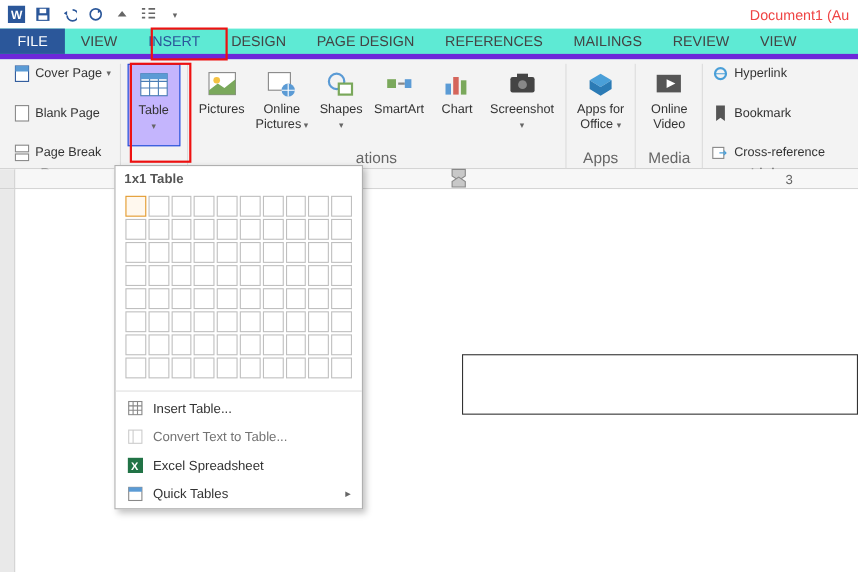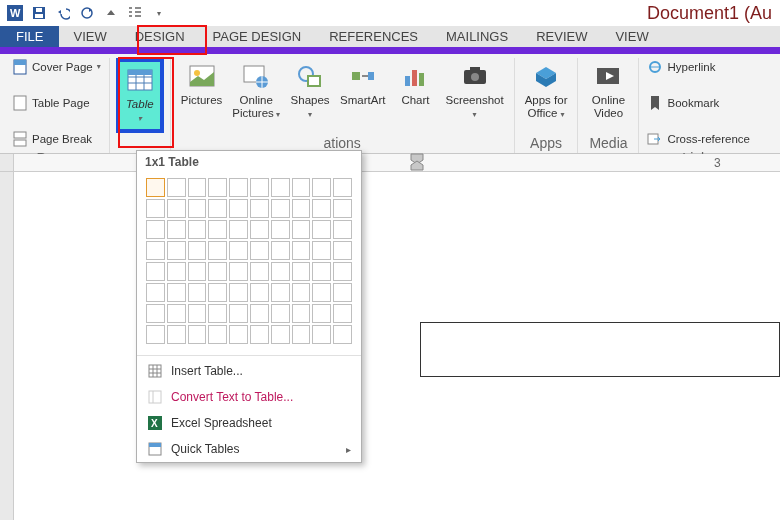--- a/index.html
+++ b/index.html
@@ -1,23 +1,23 @@
 <!DOCTYPE html>
 <html><head>
 <meta charset="utf-8">
 <style>
 * { box-sizing: border-box; margin: 0; padding: 0; font-family: "Segoe UI", Tahoma, sans-serif; }
 body { width: 780px; height: 520px; background: #fff; overflow: hidden; position: relative; font-size: 12px; color: #333; }
 
 .titlebar { height: 26px; background: #fff; display: flex; align-items: center; padding: 0 4px; }
 .tb-left { display: flex; align-items: center; gap: 2px; }
 .tb-btn { width: 22px; height: 22px; display: flex; align-items: center; justify-content: center; cursor: default; }
-.tb-title { margin-left: auto; margin-right: 4px; color: #7f1d1d; font-size: 18px; }
-
-.ribbon-tabs { height: 28px; display: flex; align-items: stretch; background: #e5e5e5; border-bottom: 7px solid #6d28d9; }
+.tb-title { margin-left: auto; margin-right: 4px; color: #ef4444; font-size: 13px; }
+
+.ribbon-tabs { height: 28px; display: flex; align-items: stretch; background: #5eead4; border-bottom: 5px solid #6d28d9; }
 .file-tab { background: #2b579a; color: #fff; padding: 0 16px; display: flex; align-items: center; font-size: 13px; }
 .rtab { padding: 0 14px; display: flex; align-items: center; font-size: 13px; color: #444; position: relative; }
 .rtab.active { color: #2b579a; }
 .highlight-tab { position: absolute; border: 2px solid #e11; pointer-events: none; }
 
 .ribbon { background: #f3f3f3; border-bottom: 1px solid #c7c7c7; height: 100px; display: flex; padding: 4px 4px 0 4px; font-size: 11.5px; }
 .rgroup { border-right: 1px solid #dcdcdc; padding: 0 6px; display: flex; flex-direction: column; }
 .rgroup-body { flex: 1; display: flex; gap: 2px; }
 .rgroup-label { text-align: center; color: #666; font-size: 14px; padding: 2px 0; }
 .rvbtn { display: flex; flex-direction: column; align-items: center; justify-content: flex-start; padding: 2px 4px; min-width: 48px; cursor: default; }
@@ -31,29 +31,29 @@
 .highlight-btn { position: absolute; border: 2px solid #e11; pointer-events: none; }
 
 .ruler { position: absolute; left: 0; right: 0; top: 154px; height: 18px; background: #fff; border-bottom: 1px solid #ccc; display:flex; }
 .ruler-left { width: 14px; background:#e9e9e9; border-right:1px solid #ccc;}
 .ruler-track { flex:1; position:relative; background:#f7f7f7;}
 .vruler { position:absolute; left:0; top:172px; bottom:0; width:14px; background:#e9e9e9; border-right:1px solid #ccc;}
 
 .doc-area { position:absolute; left:14px; top:172px; right:0; bottom:0; background:#fff; }
 .page-shape { position:absolute; left:406px; top:150px; width:360px; height:55px; border:1.5px solid #333; background:#fff;}
 
-.table-menu { position:absolute; left:136px; top:150px; width:226px; background:#fff; border:1px solid #b0b0b0; box-shadow:3px 3px 6px rgba(0,0,0,.25); }
+.table-menu { position:absolute; left:104px; top:150px; width:226px; background:#fff; border:1px solid #b0b0b0; box-shadow:3px 3px 6px rgba(0,0,0,.25); }
 .tm-header { padding:4px 8px; color:#555; font-weight:600; font-size:12px;}
 .tm-grid { padding:4px 8px 8px 8px; }
 .tm-grid-row { display:flex; }
 .tm-cell { width:19px; height:19px; border:1px solid #bfbfbf; margin:1px; background:#fff;}
 .tm-cell.sel { border-color:#e39a2e; background:#fff8ee;}
 .tm-sep { height:1px; background:#e0e0e0; margin:2px 0;}
 .tm-item { display:flex; align-items:center; gap:8px; padding:5px 10px; }
-.tm-item.disabled { color:#be185d; }
+.tm-item.disabled { color:#737373; }
 .tm-item .ico { width:16px; height:16px; display:flex; align-items:center; justify-content:center;}
 .tm-item .arrow { margin-left:auto; font-size:10px; color:#666;}
 </style>
 </head>
 <body>
 
 <div class="titlebar">
   <div class="tb-left">
     <div class="tb-btn">
         <svg width="16" height="16">
@@ -93,20 +93,21 @@
     <div class="tb-btn">
         <span style="font-size:8px;color:#666">▾</span>
       </div>
   </div>
   <div class="tb-title">Document1 (Au</div>
 </div>
 
 <div class="ribbon-tabs">
   <div class="file-tab">FILE</div>
   <div class="rtab">VIEW</div>
+  <div class="rtab active">INSERT</div>
   <div class="rtab">DESIGN</div>
   <div class="rtab">PAGE DESIGN</div>
   <div class="rtab">REFERENCES</div>
   <div class="rtab">MAILINGS</div>
   <div class="rtab">REVIEW</div>
   <div class="rtab">VIEW</div>
 </div>
 <div class="highlight-tab" style="left:137px;top:25px;width:70px;height:30px;"></div>
 
 <div class="ribbon">
@@ -122,39 +123,39 @@
             </span>
             <span>Cover Page</span>
             <span class="drop-arrow">▾</span>
           </div>
         <div class="small-item">
             <span class="ico">
               <svg width="14" height="16">
                 <rect x="1" y="1" width="12" height="14" fill="#fff" stroke="#888"></rect>
               </svg>
             </span>
-            <span>Table Page</span>
+            <span>Blank Page</span>
           </div>
         <div class="small-item">
             <span class="ico">
               <svg width="14" height="16">
                 <rect x="1" y="1" width="12" height="6" fill="#fff" stroke="#888"></rect>
                 <rect x="1" y="9" width="12" height="6" fill="#fff" stroke="#888"></rect>
               </svg>
             </span>
             <span>Page Break</span>
           </div>
       </div>
     </div>
     <div class="rgroup-label">Pages</div>
   </div>
 
   <div class="rgroup">
     <div class="rgroup-body">
-      <div class="rvbtn" style="background:#5eead4;border:4px solid #1d4ed8;font-style:italic;">
+      <div class="rvbtn" style="background:#c4b5fd;border:1px solid #1d4ed8;">
         <span class="ico">
             <svg width="28" height="28">
               <rect x="2" y="4" width="24" height="20" fill="#fff" stroke="#4a7db5"></rect>
               <line x1="2" y1="11" x2="26" y2="11" stroke="#4a7db5"></line>
               <line x1="2" y1="17" x2="26" y2="17" stroke="#4a7db5"></line>
               <line x1="10" y1="4" x2="10" y2="24" stroke="#4a7db5"></line>
               <line x1="18" y1="4" x2="18" y2="24" stroke="#4a7db5"></line>
               <rect x="2" y="4" width="24" height="5" fill="#5b9bd5"></rect>
             </svg>
           </span>

